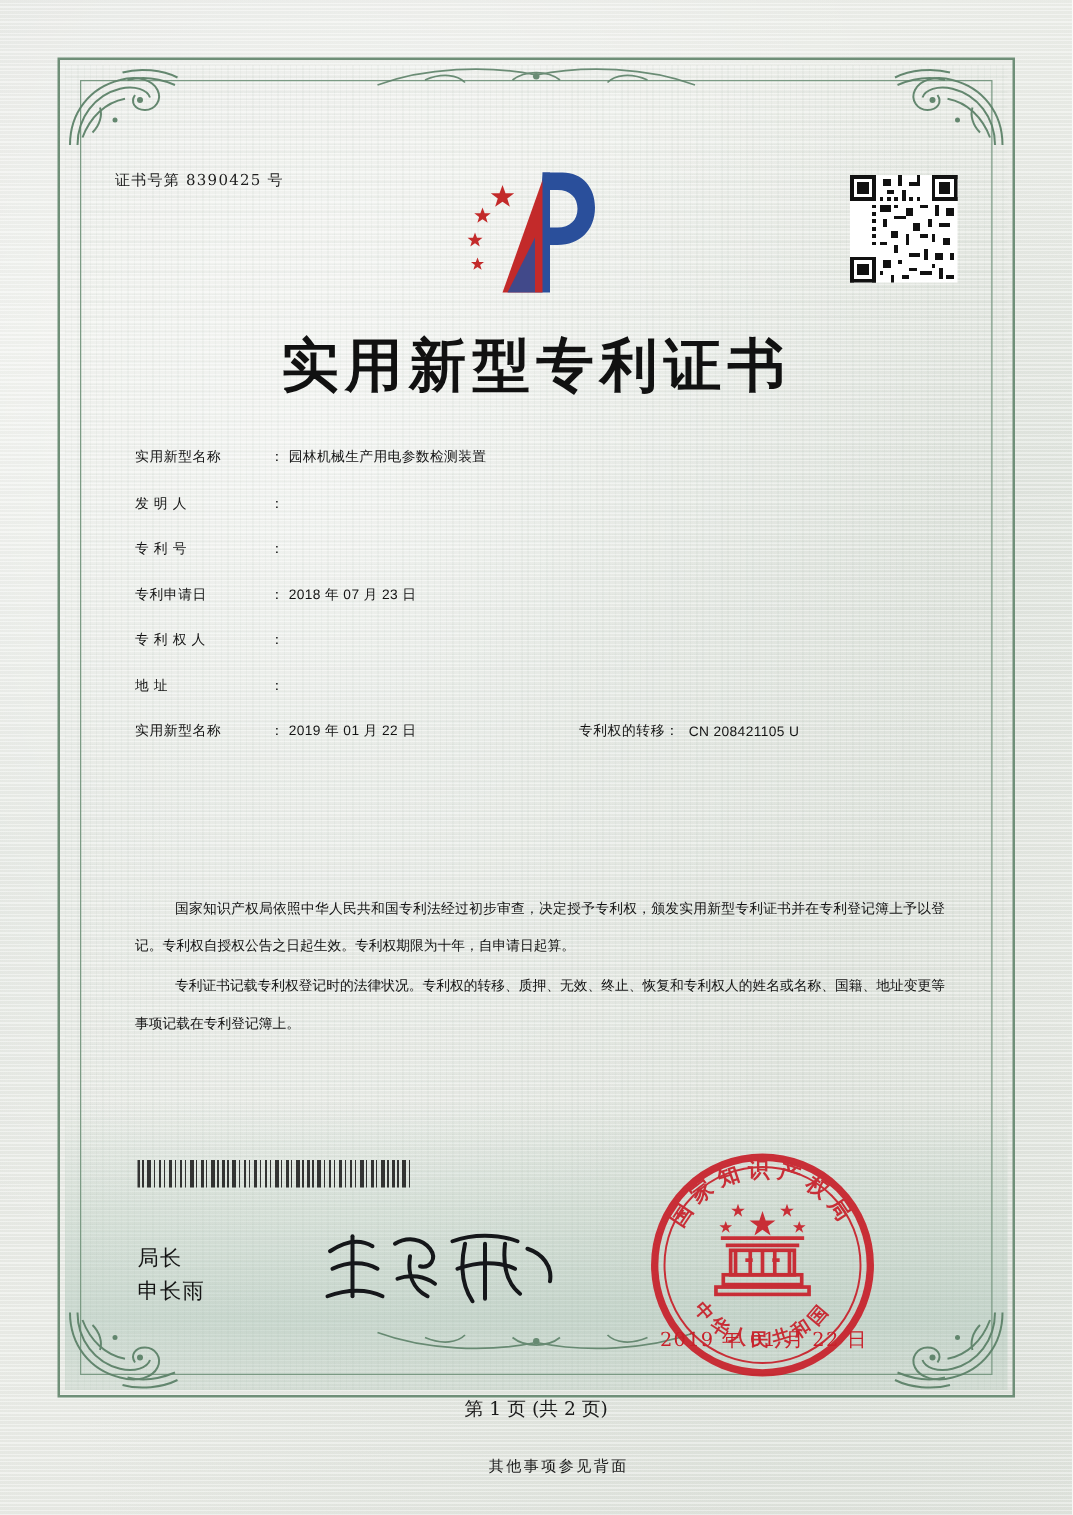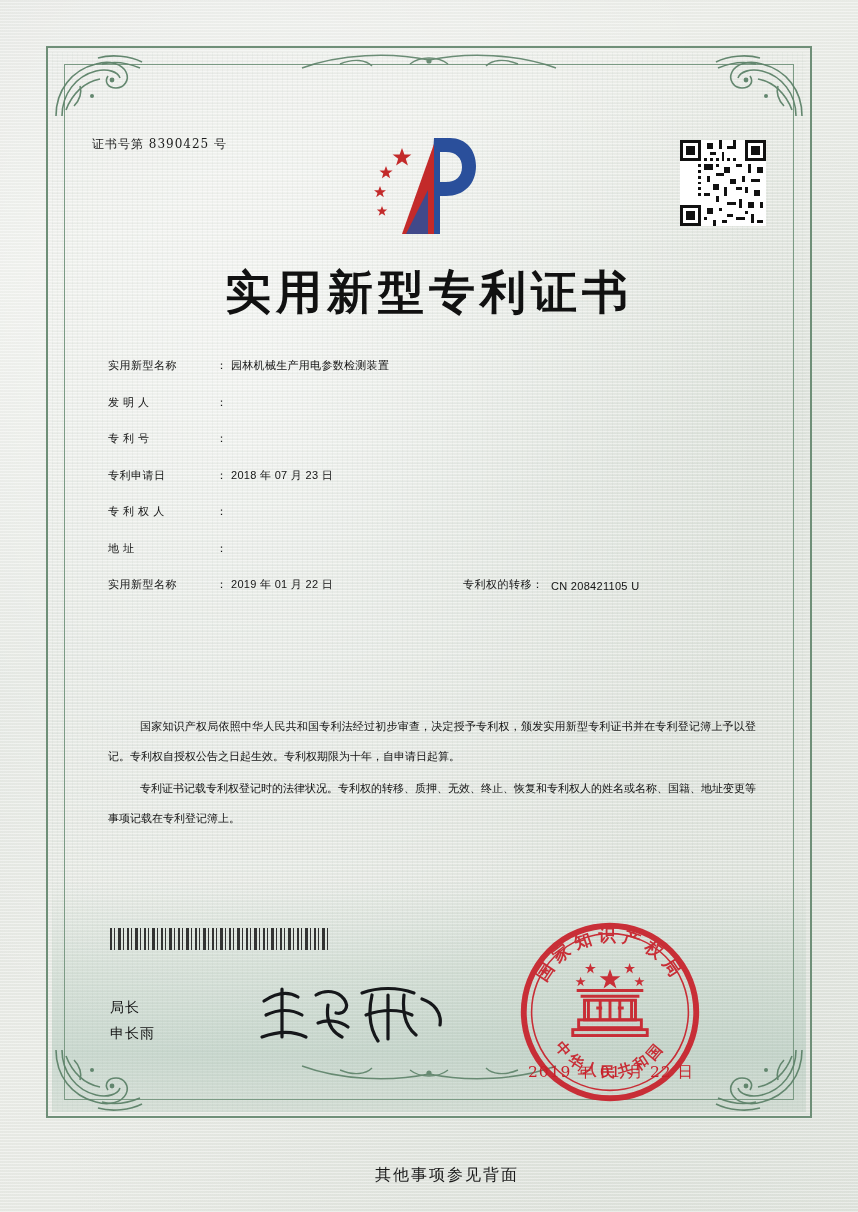--- a/index.html
+++ b/index.html
@@ -194,21 +194,21 @@
       #1b1b1b 4px, #1b1b1b 5px, #ffffff00 5px, #ffffff00 8px,
       #1b1b1b 8px, #1b1b1b 11px, #ffffff00 11px, #ffffff00 13px,
       #1b1b1b 13px, #1b1b1b 14px, #ffffff00 14px, #ffffff00 17px);
     opacity: .88;
   }
 
   .director {
     position: absolute;
     left: 110px;
     top: 994px;
-    font-size: 14px;
+    font-size: 17px;
     line-height: 26px;
     color: #151515;
     font-family: "DejaVu Serif", serif;
     letter-spacing: 1px;
   }
 
   .signature {
     position: absolute;
     left: 252px;
     top: 975px;
@@ -245,21 +245,21 @@
     text-align: center;
     font-size: 15px;
     color: #1a1a1a;
     font-family: "DejaVu Serif", serif;
   }
   .footer-note {
     position: absolute;
     left: 0; right: 0;
     top: 1165px;
     text-align: center;
-    font-size: 16px;
+    font-size: 12px;
     color: #1a1a1a;
     letter-spacing: 2px;
     font-family: "DejaVu Serif", serif;
     padding-left: 36px;
   }
 </style>
 </head>
 <body>
 
 <div class="page">
@@ -535,15 +535,16 @@
         <textPath href="#sealTop" startOffset="50%" text-anchor="middle">国家知识产权局</textPath>
       </text>
       <text font-size="15" font-weight="bold" fill="#c8202a" letter-spacing="4" font-family="DejaVu Serif, serif">
         <textPath href="#sealBottom" startOffset="50%" text-anchor="middle">中华人民共和国</textPath>
       </text>
     </svg>
   </div>
 
   <div class="seal-date">2019 年 01 月 22 日</div>
 
+  <div class="page-number">第 1 页 (共 2 页)</div>
   <div class="footer-note">其他事项参见背面</div>
 
 </div>
 
 </body></html>

